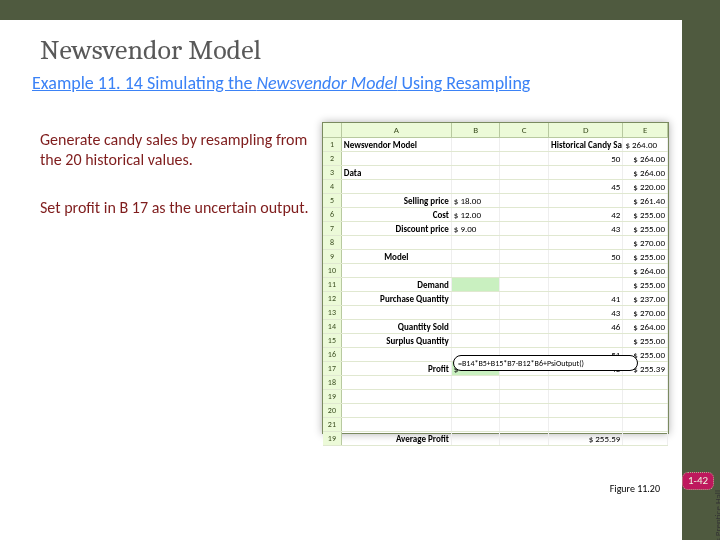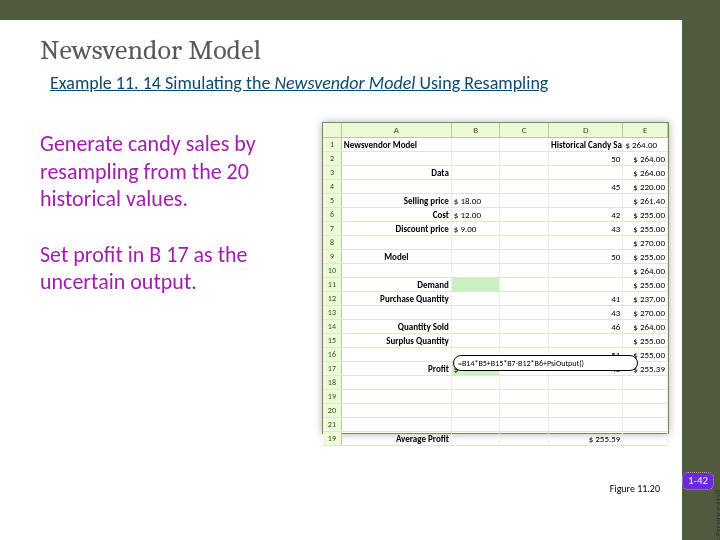--- a/index.html
+++ b/index.html
@@ -23,35 +23,35 @@
   }
   .title {
     font-family: Cambria, Georgia, serif;
     font-size: 28px;
     color: #595959;
     margin: 14px 0 6px 40px;
   }
   .subtitle {
     font-family: Calibri, Arial, sans-serif;
     font-size: 18px;
-    color: #0c4a6e;
+    color: #3b82f6;
     text-decoration: underline;
-    margin-left: 50px;
+    margin-left: 32px;
     margin-bottom: 20px;
   }
   .subtitle .em { font-style: italic; }
   .content {
     position: absolute;
     left: 40px;
     top: 130px;
     width: 270px;
   }
   .para {
-    font-size: 22px;
-    color: #a21caf;
+    font-size: 16px;
+    color: #7f1d1d;
     margin-bottom: 28px;
     line-height: 1.25;
   }
   .ss {
     position: absolute;
     left: 322px;
     top: 122px;
     width: 345px;
     height: 310px;
     border: 1px solid #7a8a5f;
@@ -119,21 +119,21 @@
     transform: rotate(-90deg);
     transform-origin: right top;
     font-size: 9px;
     color: #333;
     white-space: nowrap;
   }
   .pagenum {
     position: absolute;
     right: 6px;
     bottom: 50px;
-    background: #6d28d9;
+    background: #be185d;
     color: #eef5e2;
     font-size: 11px;
     padding: 2px 4px;
     border-radius: 6px;
     border: 1px dotted #aab88f;
     line-height: 1.1;
     text-align: center;
     width: 22px;
   }
   .figlabel {
@@ -183,21 +183,21 @@
         <div class="gr">
             <div class="rowN">2</div>
             <div class="cell cA"></div>
             <div class="cell cB"></div>
             <div class="cell cC"></div>
             <div class="cell cD">50</div>
             <div class="cell cE"><span>$</span> <span>264.00</span></div>
           </div>
         <div class="gr">
             <div class="rowN">3</div>
-            <div class="cell cA" style="text-align:right">Data</div>
+            <div class="cell cA" style="text-align:left">Data</div>
             <div class="cell cB"></div>
             <div class="cell cC"></div>
             <div class="cell cD"></div>
             <div class="cell cE"><span>$</span> <span>264.00</span></div>
           </div>
         <div class="gr">
             <div class="rowN">4</div>
             <div class="cell cA"></div>
             <div class="cell cB"></div>
             <div class="cell cC"></div>

